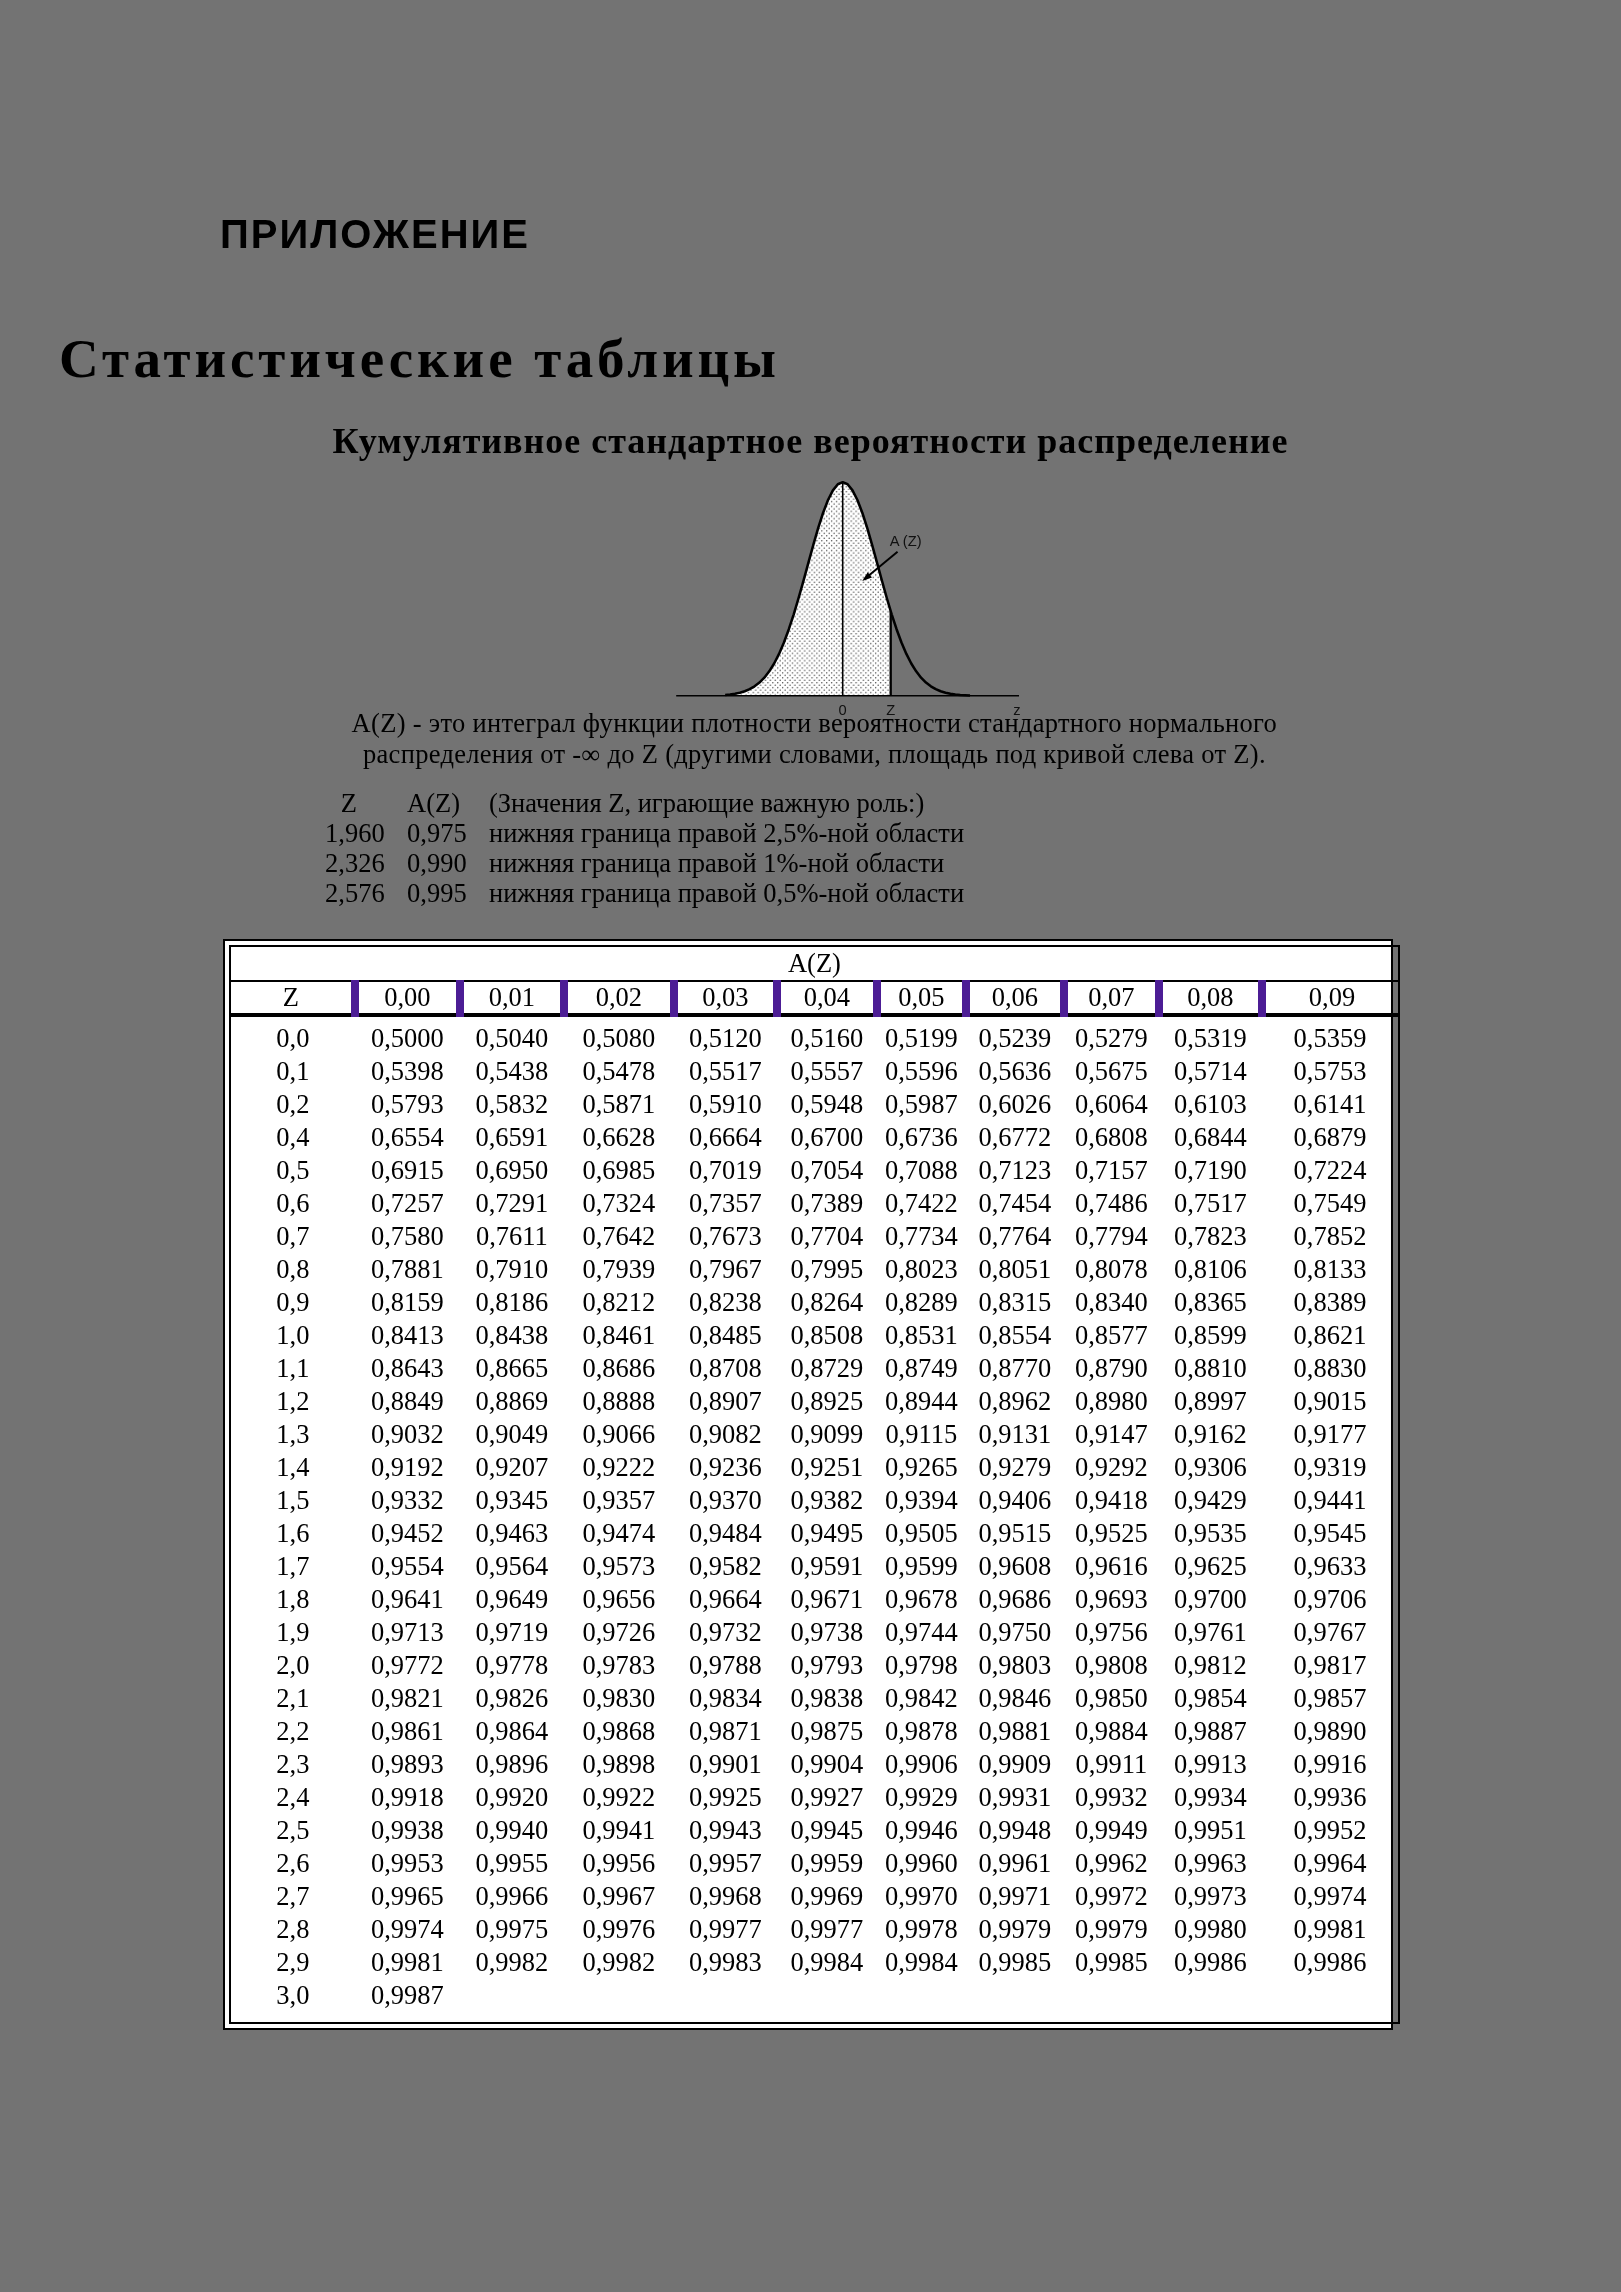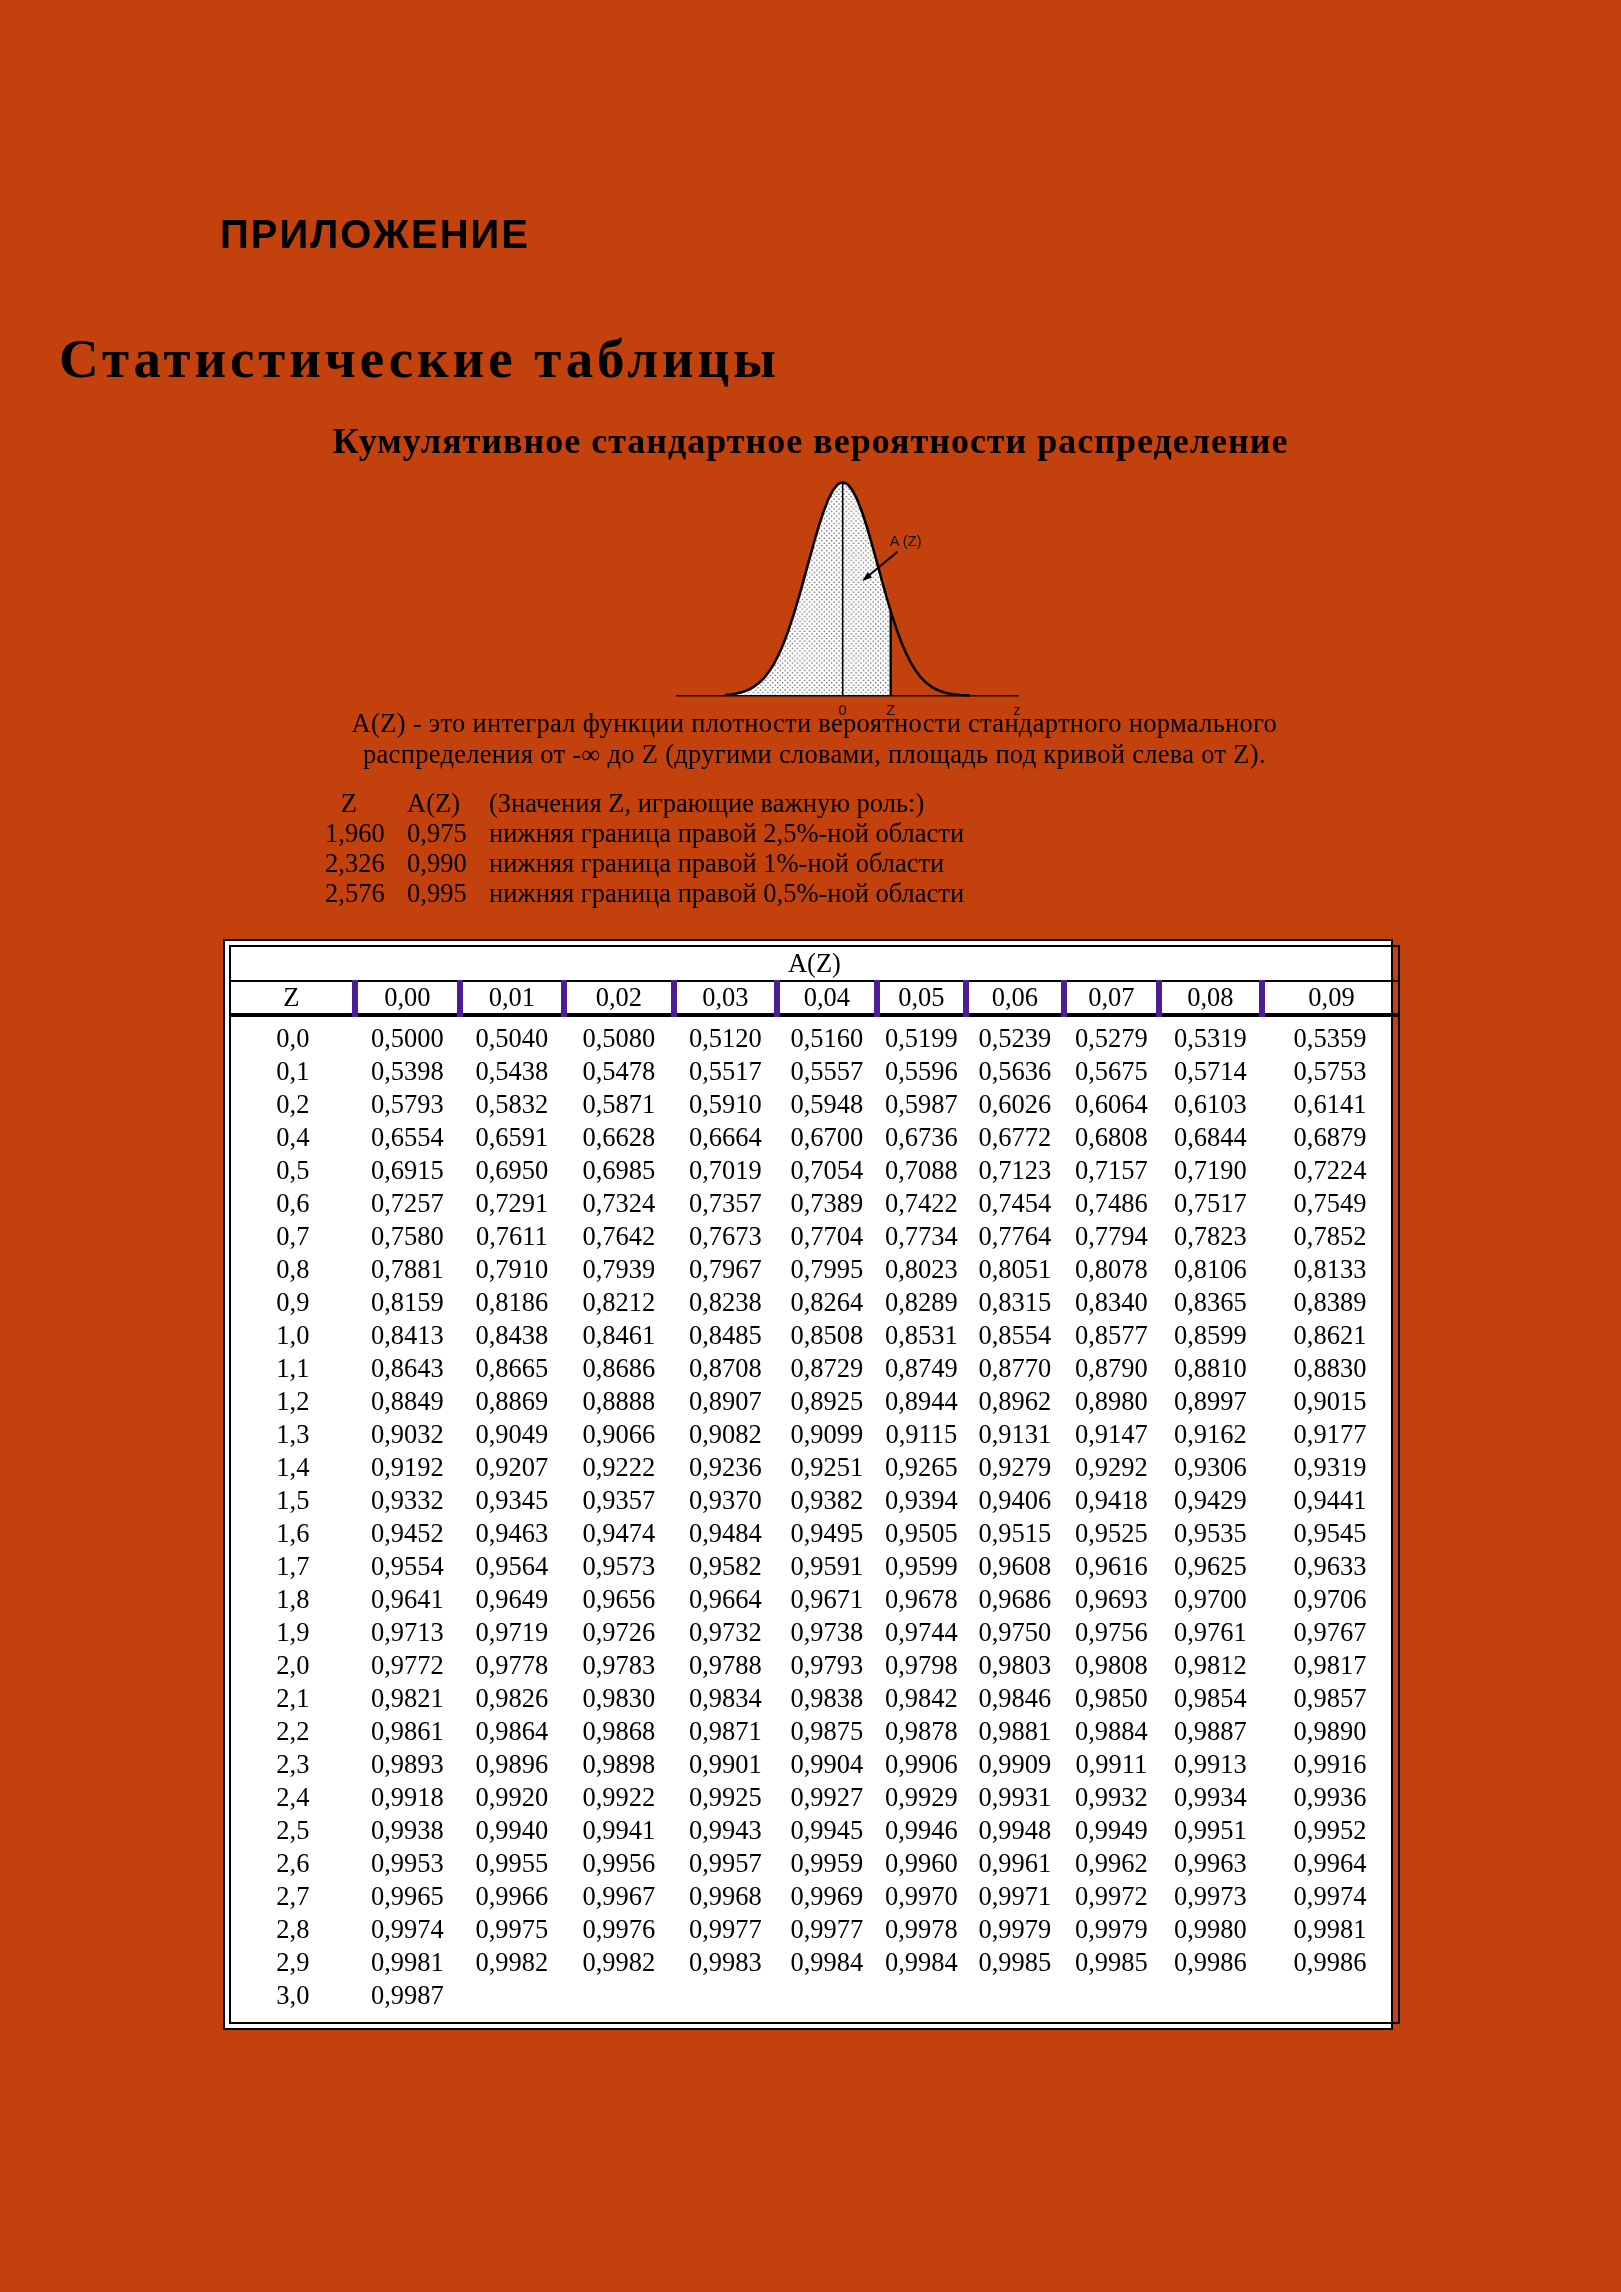--- a/index.html
+++ b/index.html
@@ -1,18 +1,18 @@
 <!DOCTYPE html>
 <html><head>
 <meta charset="utf-8">
 <style>
   html,body { margin:0; padding:0; background:#888; }
   .page {
     position:relative; width:1621px; height:2293px; margin:0 auto;
-    background:#c2410c; color:#000;
+    background:#737373; color:#000;
     font-family:"Liberation Serif", serif;
     overflow:hidden;
   }
   .kicker {
     position:absolute; left:220px; top:212px;
     font-family:"Liberation Sans", sans-serif;
     font-weight:700; font-size:40px; letter-spacing:2px;
   }
   .title {
     position:absolute; left:59px; right:0; top:327px; margin:0;
@@ -44,21 +44,21 @@
   .table-wrap table {
     width:100%; border-collapse:collapse; table-layout:fixed;
     border:2.9px solid #000; font-size:26.5px;
   }
   .caption-row td {
     text-align:center; height:33px; padding:0;
     border-bottom:2px solid #000;
   }
   .header-row th {
     text-align:center; font-weight:400; height:31px; padding:0;
-    border-left:6px solid #4c1d95; border-bottom:4.9px solid #000;
+    border-left:8px solid #4c1d95; border-bottom:4.9px solid #000;
   }
   .header-row th:first-child { border-left:none; }
   tbody td { text-align:center; height:33px; padding:0; line-height:1; }
   tbody tr:first-child td { padding-top:4.9px; }
   tbody tr:last-child td { padding-bottom:10px; }
 </style>
 </head>
 <body>
 
 <div class="page">

